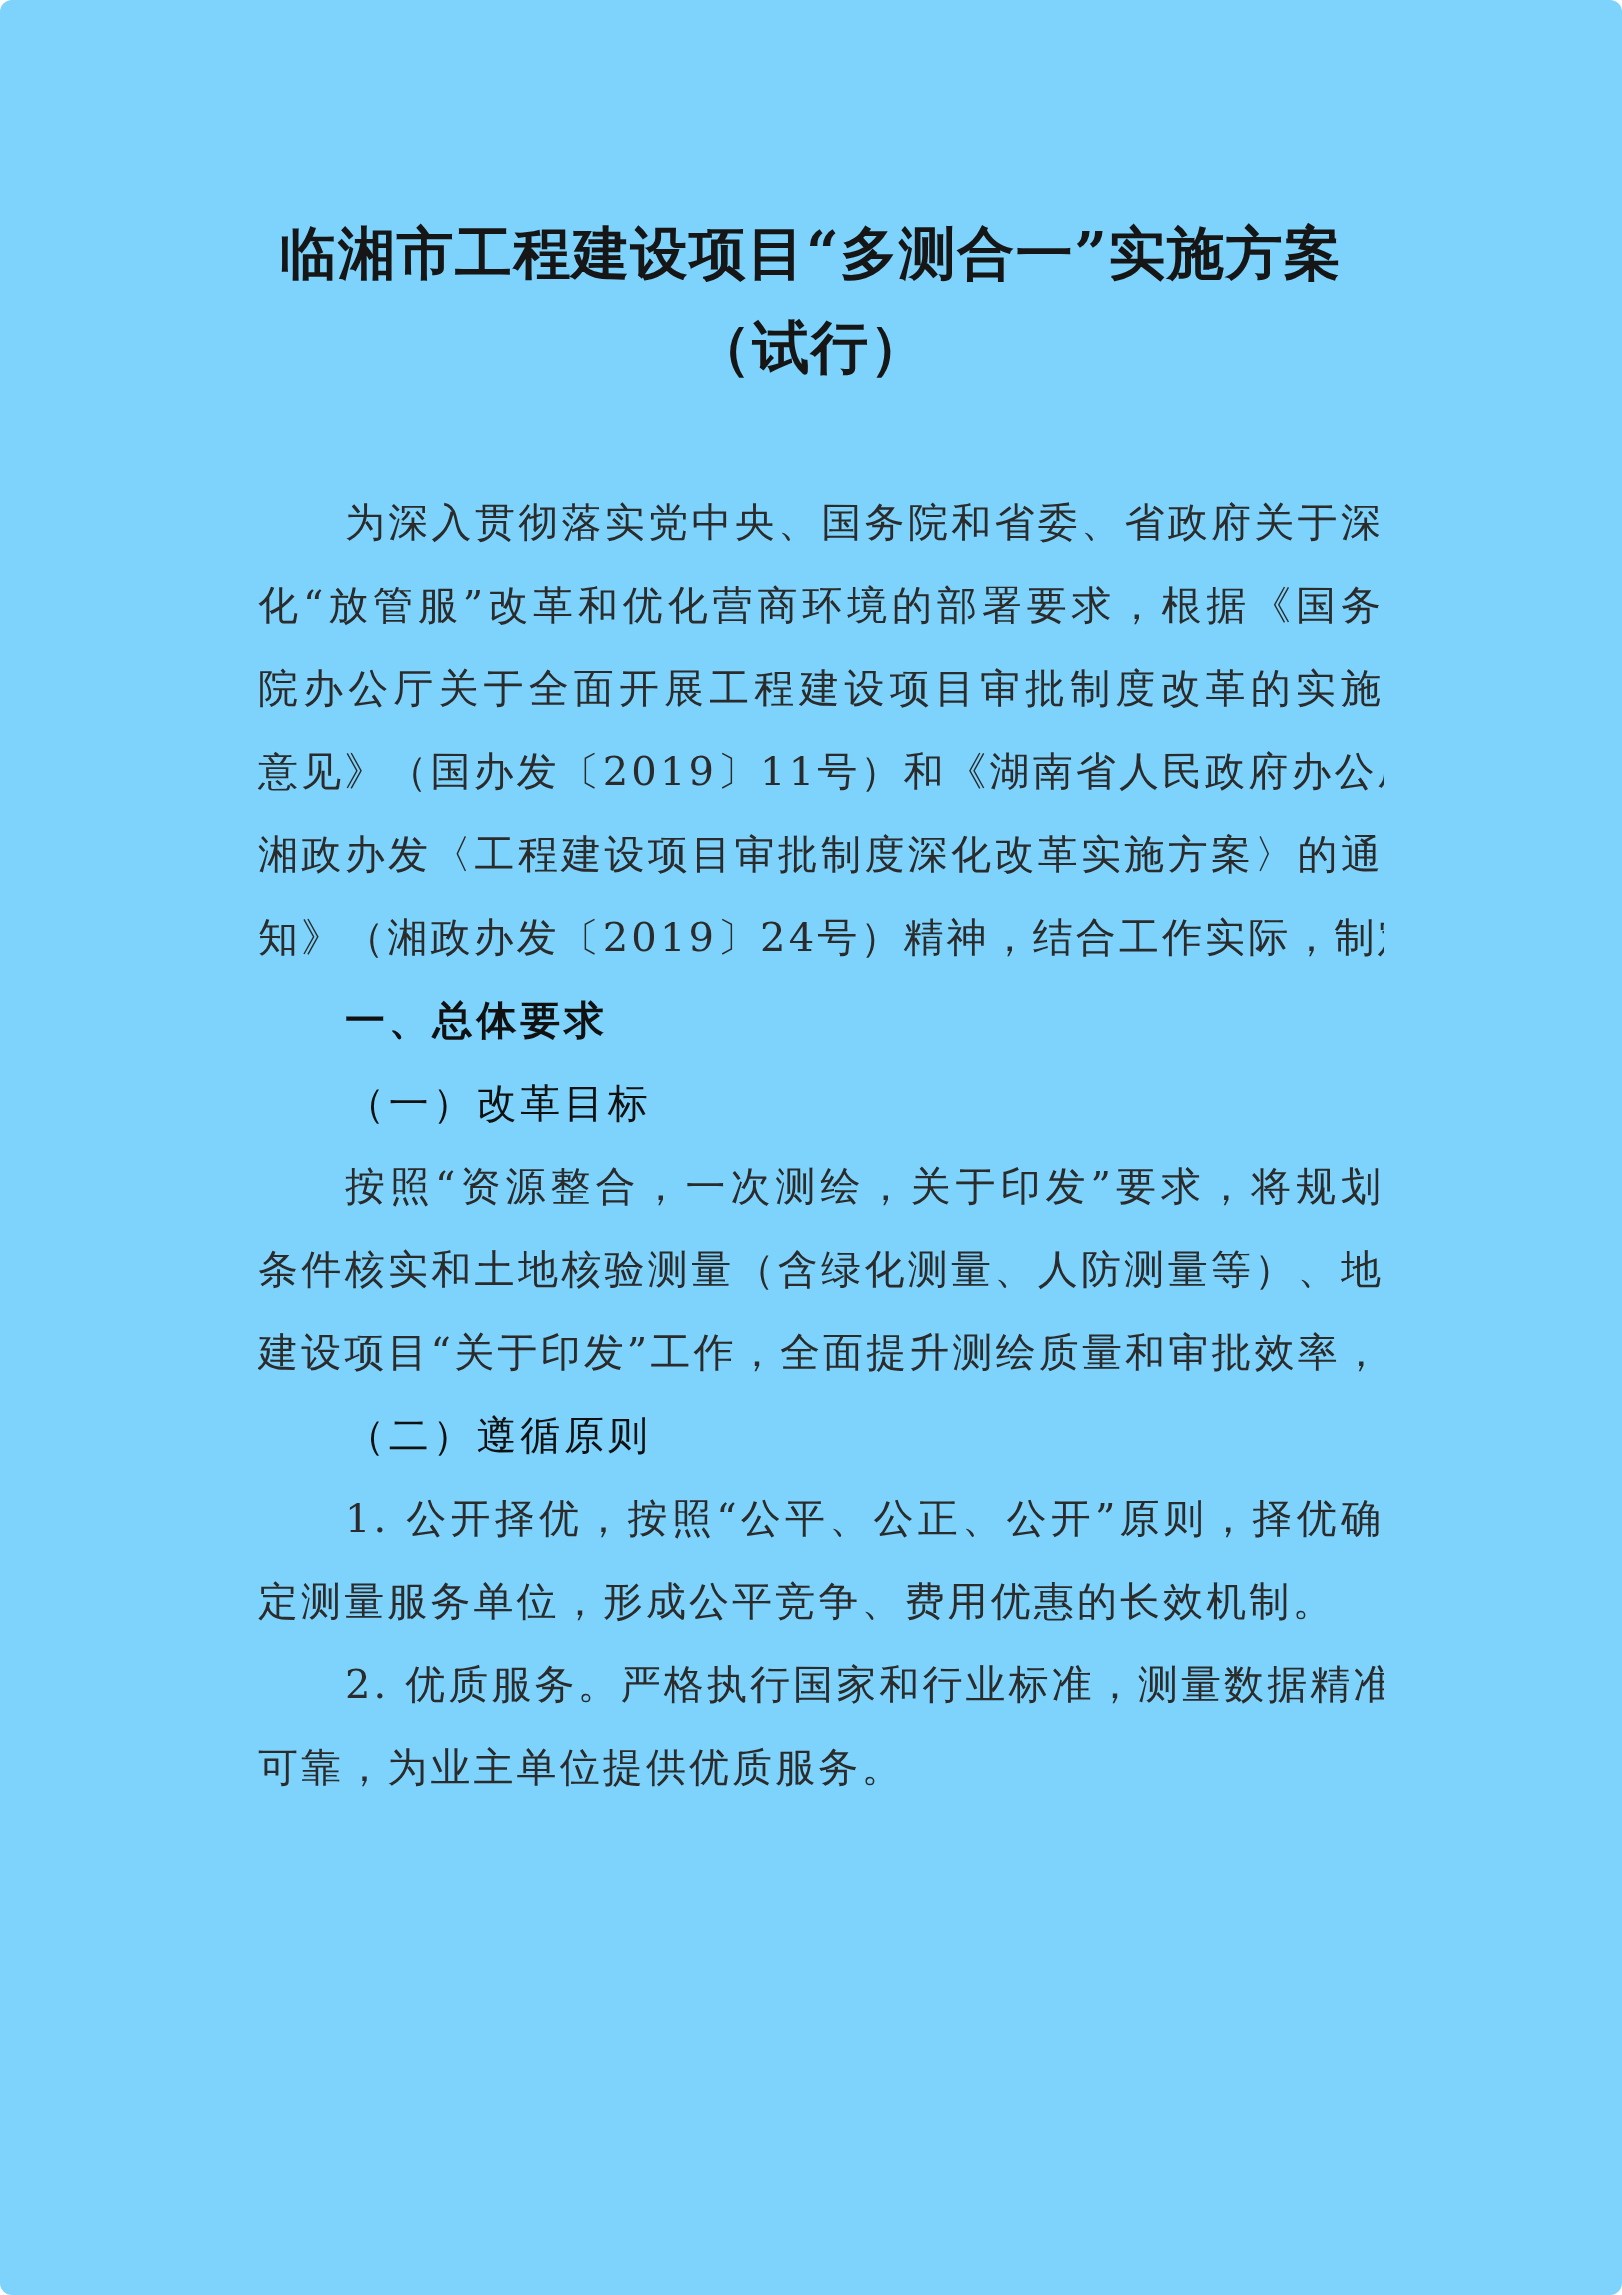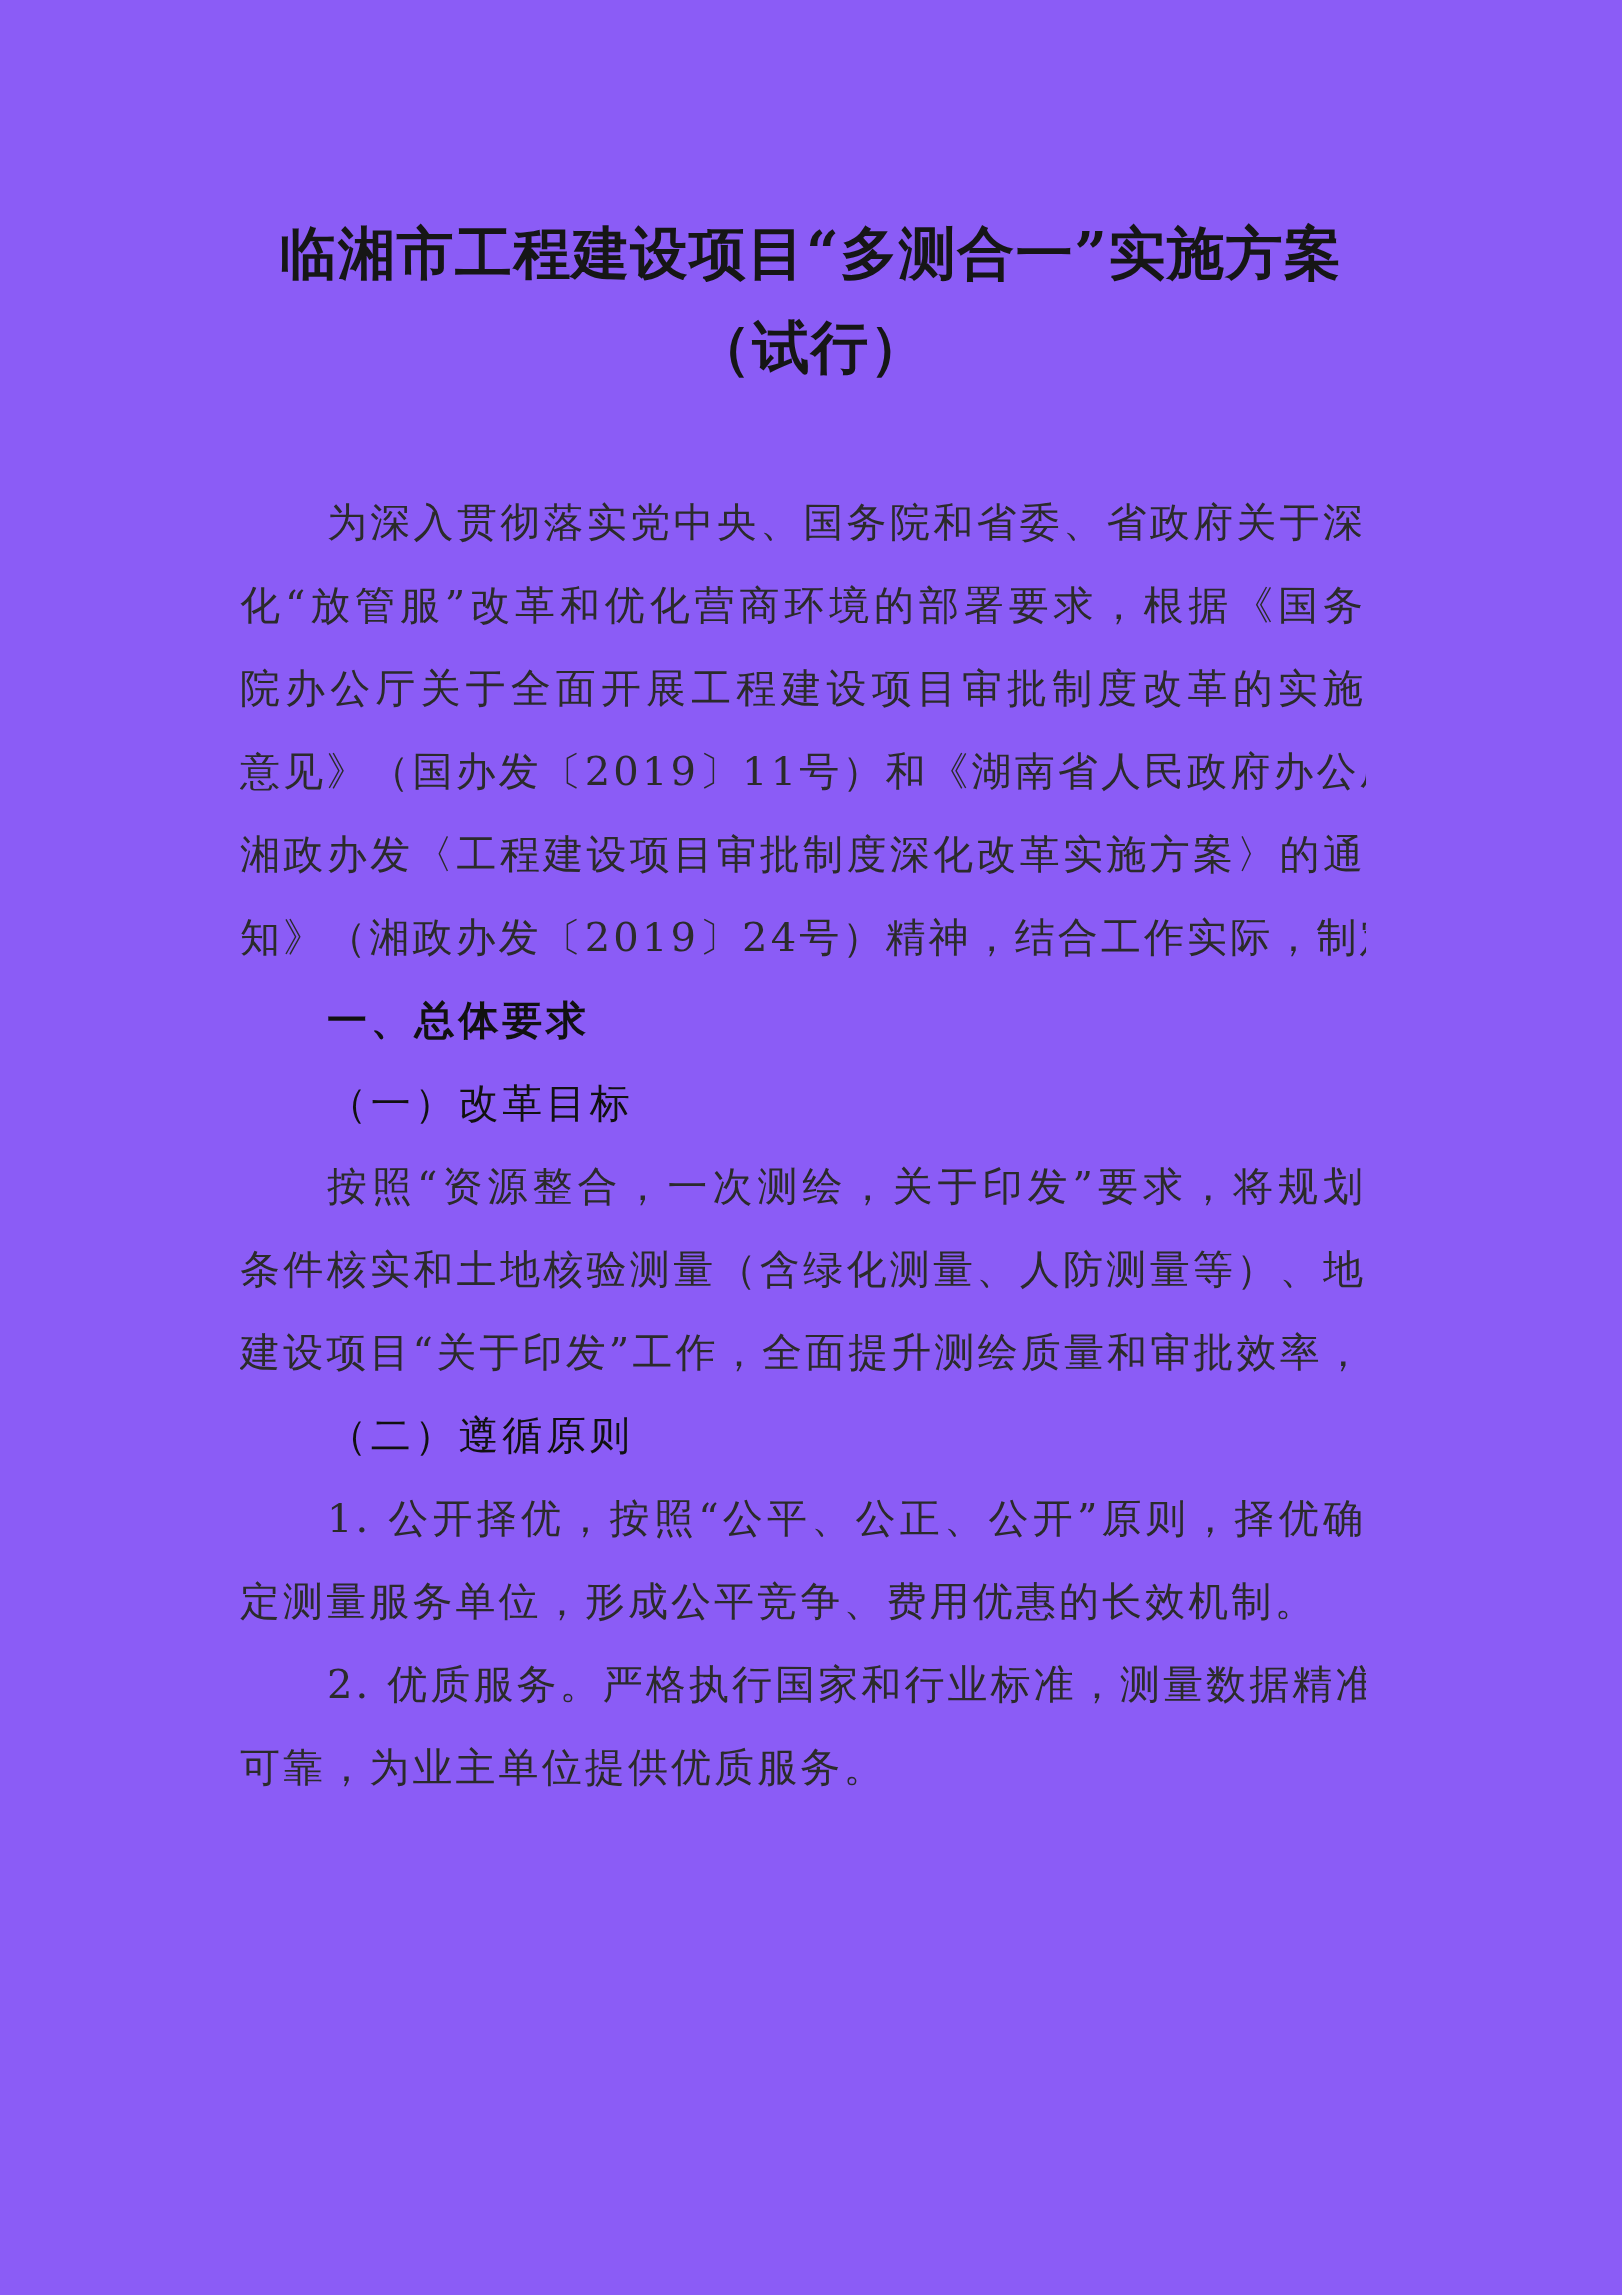--- a/index.html
+++ b/index.html
@@ -4,43 +4,44 @@
 <style>
   html, body {
     margin: 0;
     padding: 0;
     background: #ffffff;
   }
   .page {
     position: relative;
     width: 1622px;
     height: 2295px;
-    background: #8b5cf6;
+    background: #7dd3fc;
     overflow: hidden;
     font-family: "DejaVu Serif", "Liberation Serif", serif;
     color: #2b2b2b;
+    border-radius: 12px;
   }
   .doc-title {
     margin: 0;
     padding-top: 206px;
     text-align: center;
     font-size: 57px;
     line-height: 94px;
     font-weight: bold;
     letter-spacing: 1.5px;
     color: #161616;
     font-family: "DejaVu Serif", "Liberation Serif", serif;
   }
   .doc-title .t-line {
     display: block;
     white-space: nowrap;
   }
   .doc-body {
     position: absolute;
-    left: 240px;
+    left: 258px;
     top: 481px;
     width: 1126px;
     font-size: 40px;
     line-height: 83px;
     letter-spacing: 3.1px;
     color: #2b2b2b;
   }
   .b-line {
     display: block;
     height: 83px;

